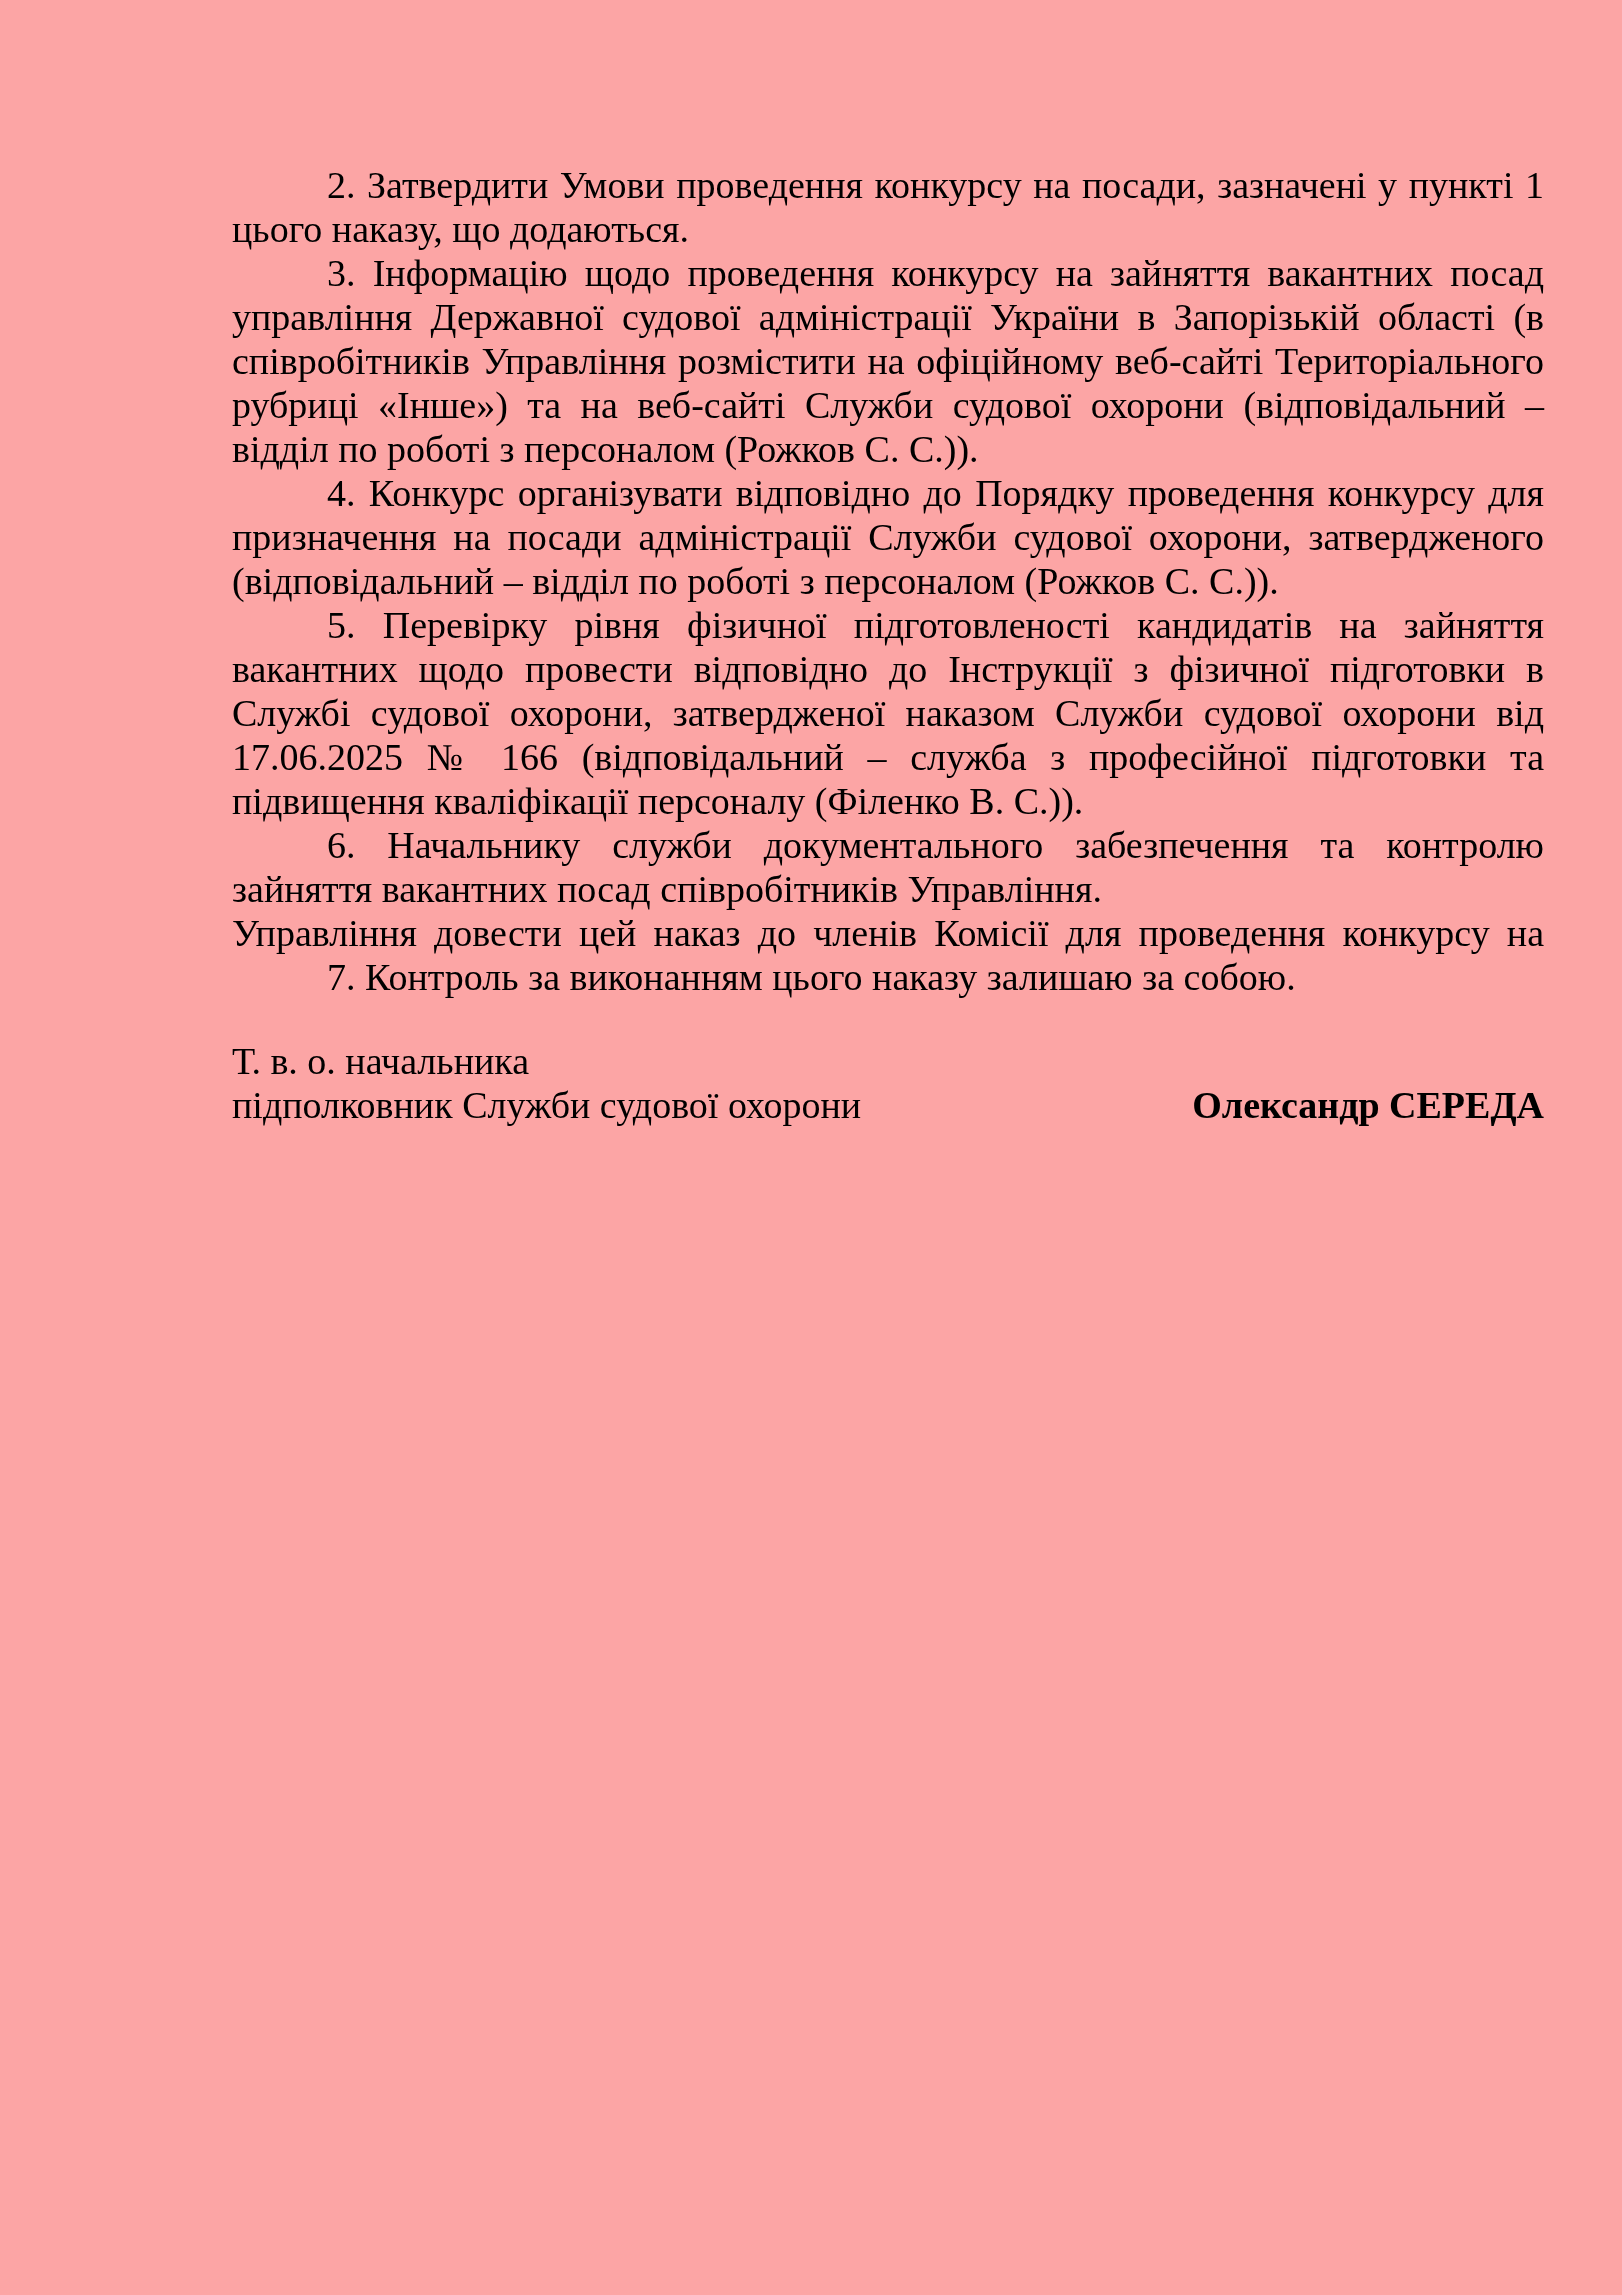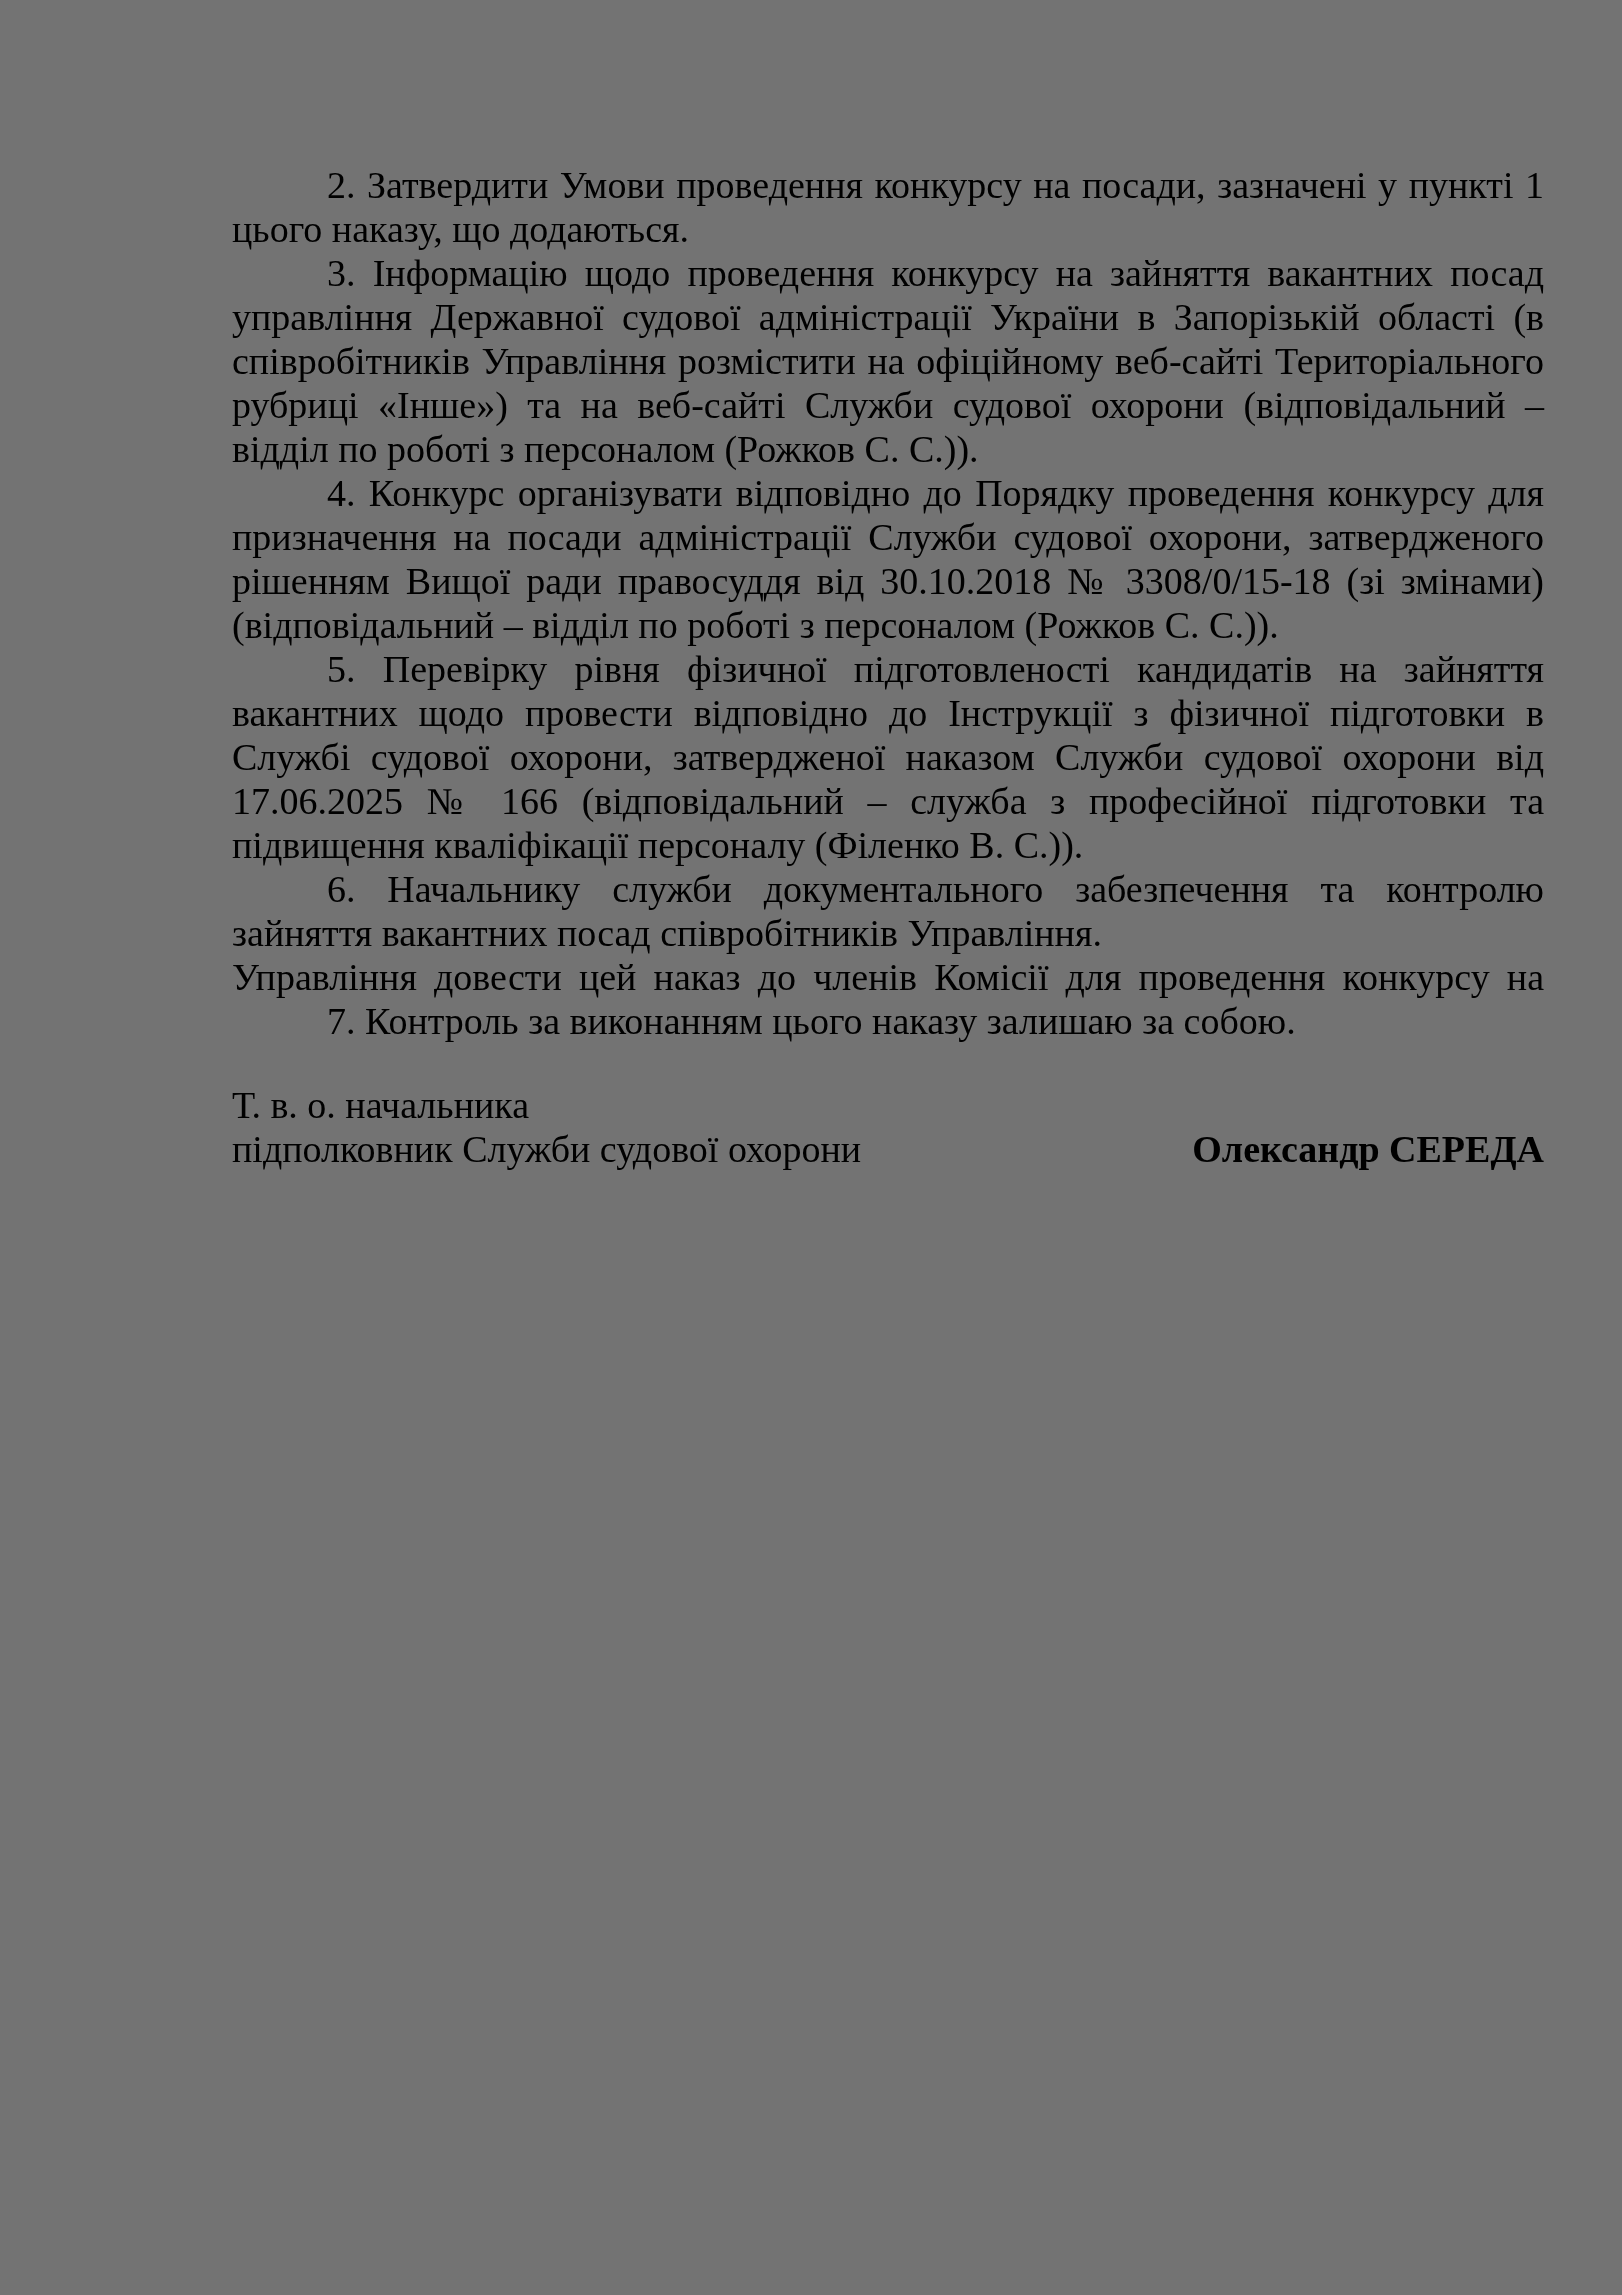--- a/index.html
+++ b/index.html
@@ -4,21 +4,21 @@
 <style>
   html, body {
     margin: 0;
     padding: 0;
     background: #ffffff;
   }
   .page {
     position: relative;
     width: 1623px;
     height: 2295px;
-    background: #737373;
+    background: #fca5a5;
     color: #000000;
     font-family: "Liberation Serif", "DejaVu Serif", serif;
     font-size: 38px;
     line-height: 44px;
     overflow: hidden;
   }
   .content {
     position: absolute;
     top: 163px;
     left: 232px;
@@ -74,21 +74,20 @@
       <span class="line jline indent">3. Інформацію щодо проведення конкурсу на зайняття вакантних посад</span>
       <span class="line jline">управління Державної судової адміністрації України в Запорізькій області (в</span>
       <span class="line jline">співробітників Управління розмістити на офіційному веб-сайті Територіального</span>
       <span class="line jline">рубриці «Інше») та на веб-сайті Служби судової охорони (відповідальний –</span>
       <span class="line lline">відділ по роботі з персоналом (Рожков С. С.)).</span>
     </p>
 
     <p class="para">
       <span class="line jline indent">4. Конкурс організувати відповідно до Порядку проведення конкурсу для</span>
       <span class="line jline">призначення на посади адміністрації Служби судової охорони, затвердженого</span>
-      <span class="line jline">рішенням Вищої ради правосуддя від 30.10.2018 № 3308/0/15-18 (зі змінами)</span>
       <span class="line lline">(відповідальний – відділ по роботі з персоналом (Рожков С. С.)).</span>
     </p>
 
     <p class="para">
       <span class="line jline indent">5. Перевірку рівня фізичної підготовленості кандидатів на зайняття</span>
       <span class="line jline">вакантних щодо провести відповідно до Інструкції з фізичної підготовки в</span>
       <span class="line jline">Службі судової охорони, затвердженої наказом Служби судової охорони від</span>
       <span class="line jline">17.06.2025 № 166 (відповідальний&nbsp;–&nbsp;служба з професійної підготовки та</span>
       <span class="line lline">підвищення кваліфікації персоналу (Філенко В. С.)).</span>
     </p>

